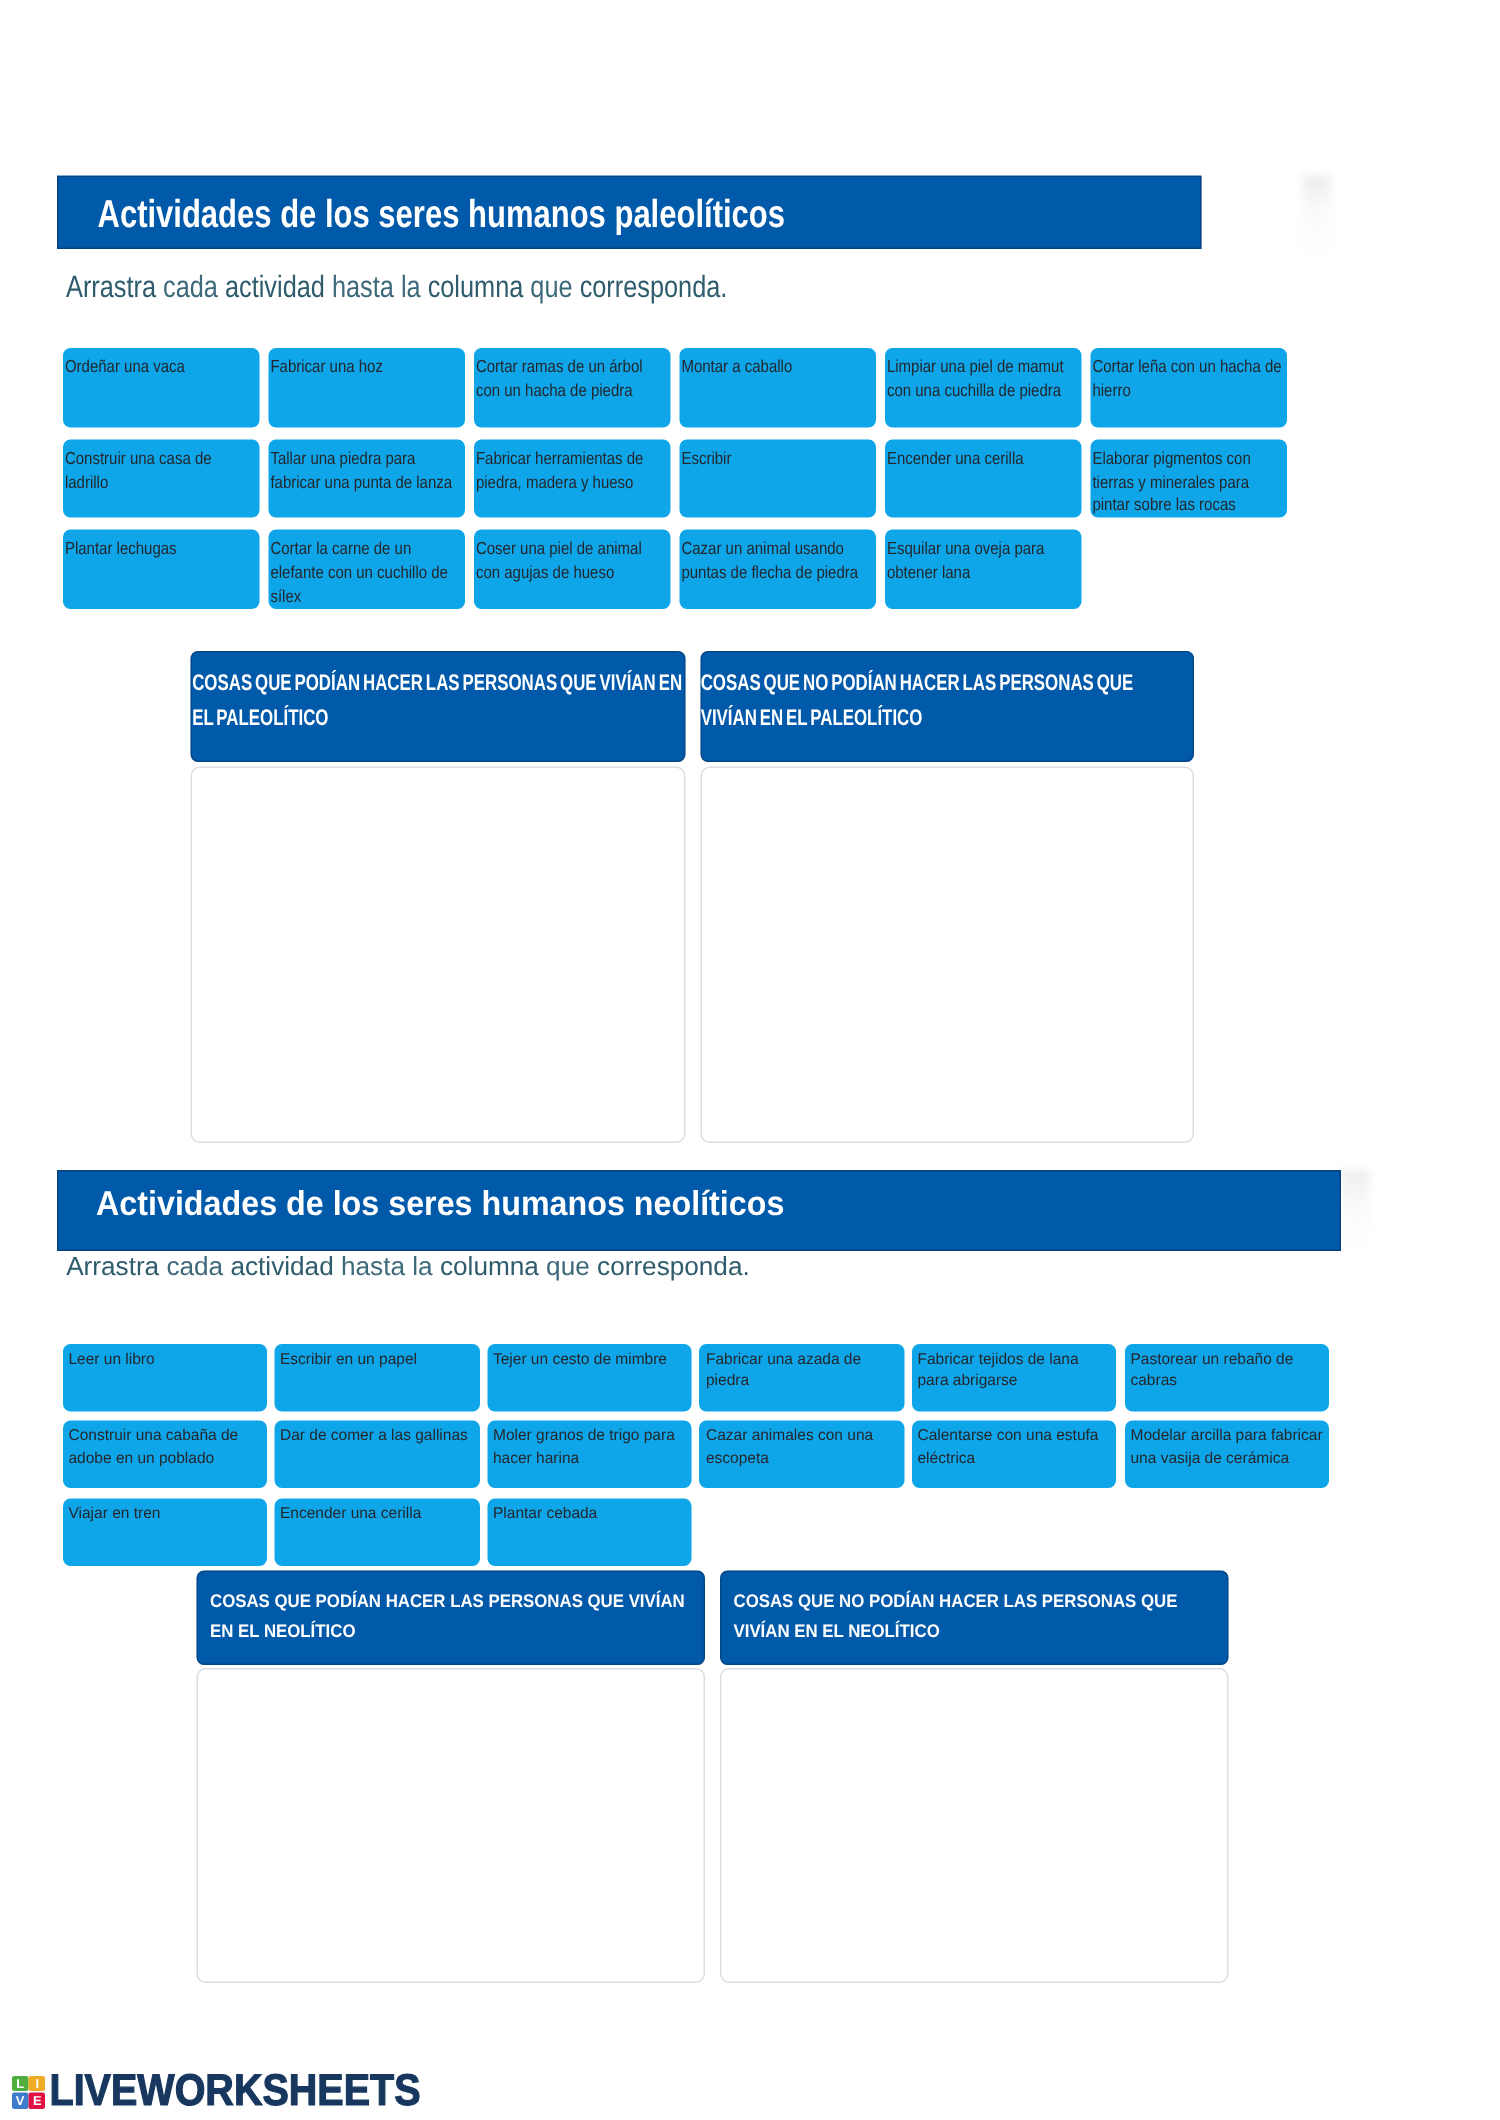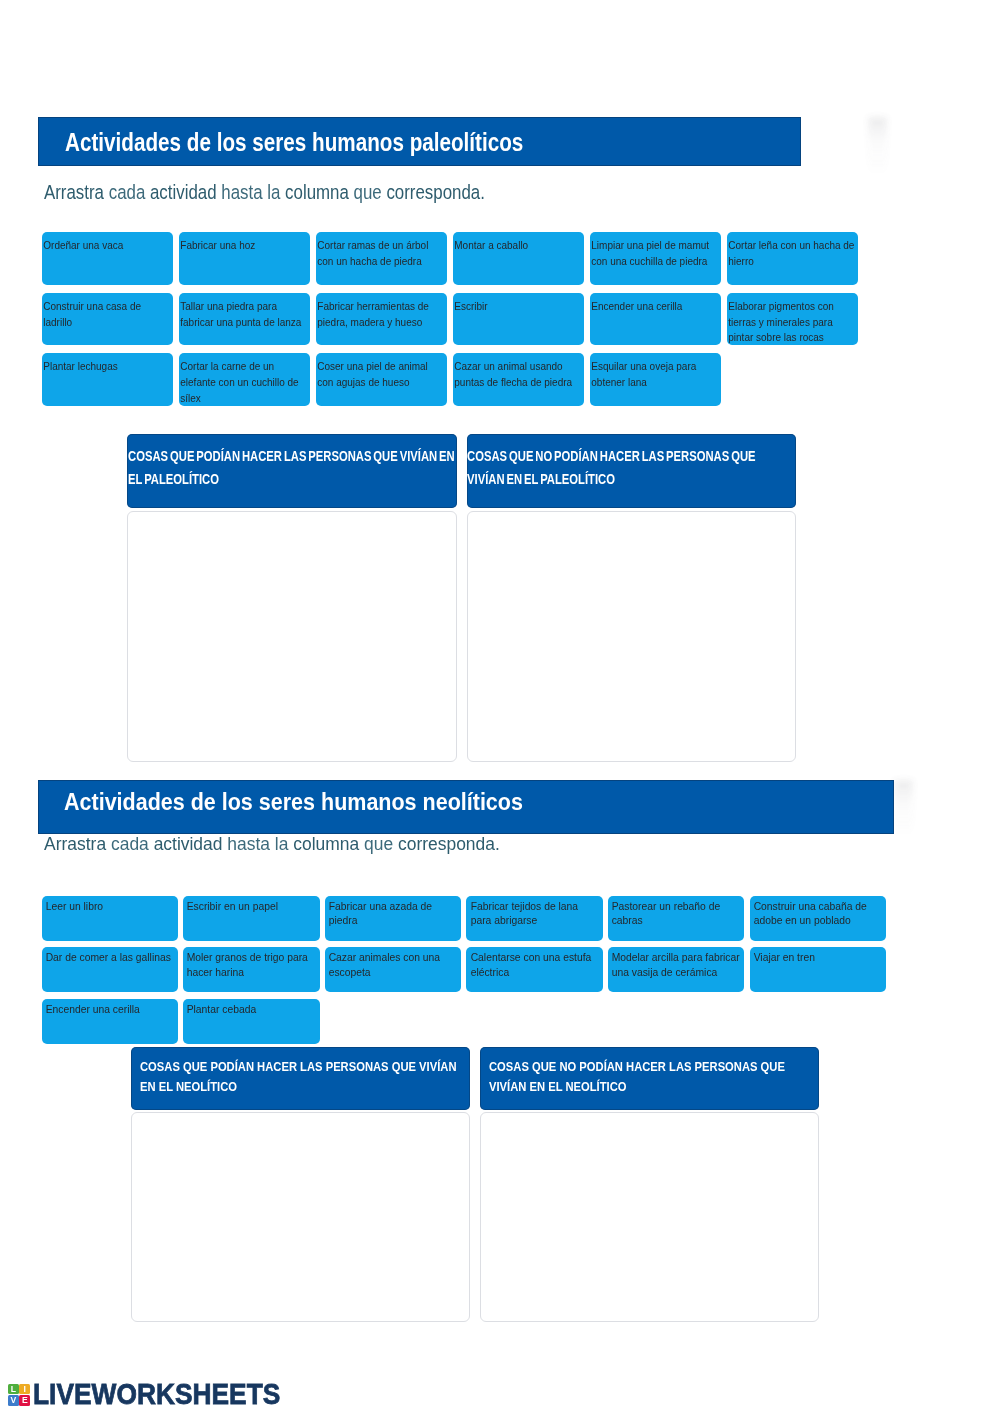--- a/index.html
+++ b/index.html
@@ -242,20 +242,23 @@
     </div>
     <div class="instruction" id="in2"><span class="w-dark">Arrastra</span> <span class="w-light">cada</span> <span class="w-dark">actividad</span> <span class="w-light">hasta</span> <span class="w-light">la</span> <span class="w-dark">columna</span> <span class="w-light">que</span> <span class="w-dark">corresponda.</span></div>
     <div class="drag-grid" id="dg2">
         <div class="drag-item">
           <span>Leer un libro</span>
         </div>
         <div class="drag-item">
           <span>Escribir en un papel</span>
         </div>
         <div class="drag-item">
+          <span>Tejer un cesto de mimbre</span>
+        </div>
+        <div class="drag-item">
           <span>Fabricar una azada de piedra</span>
         </div>
         <div class="drag-item">
           <span>Fabricar tejidos de lana para abrigarse</span>
         </div>
         <div class="drag-item">
           <span>Pastorear un rebaño de cabras</span>
         </div>
         <div class="drag-item">
           <span>Construir una cabaña de adobe en un poblado</span>

